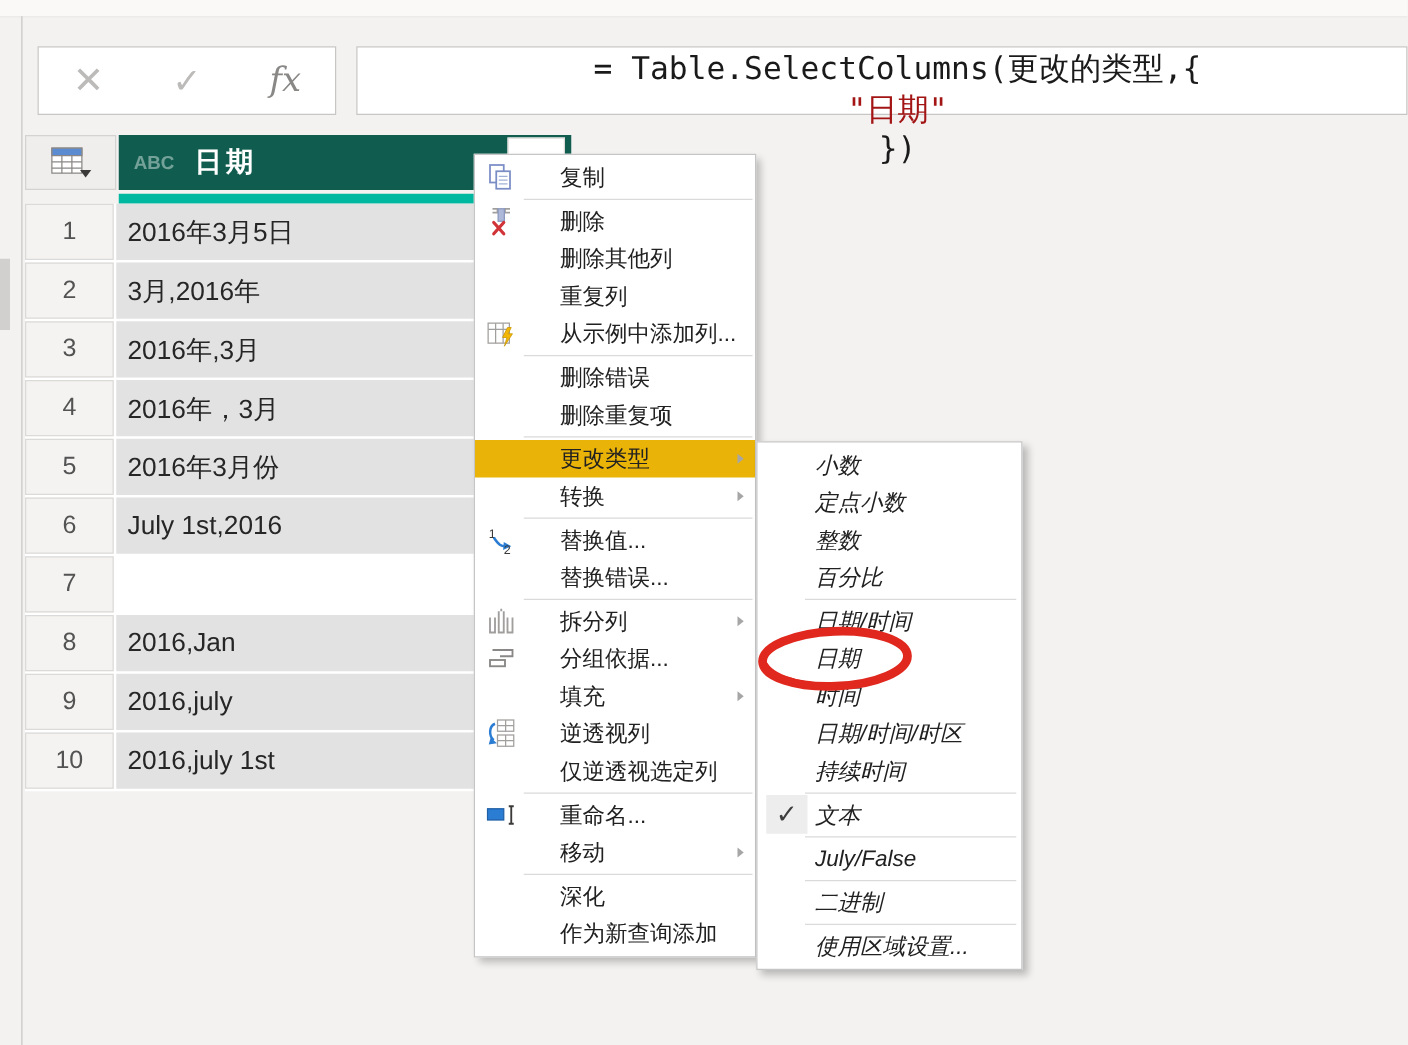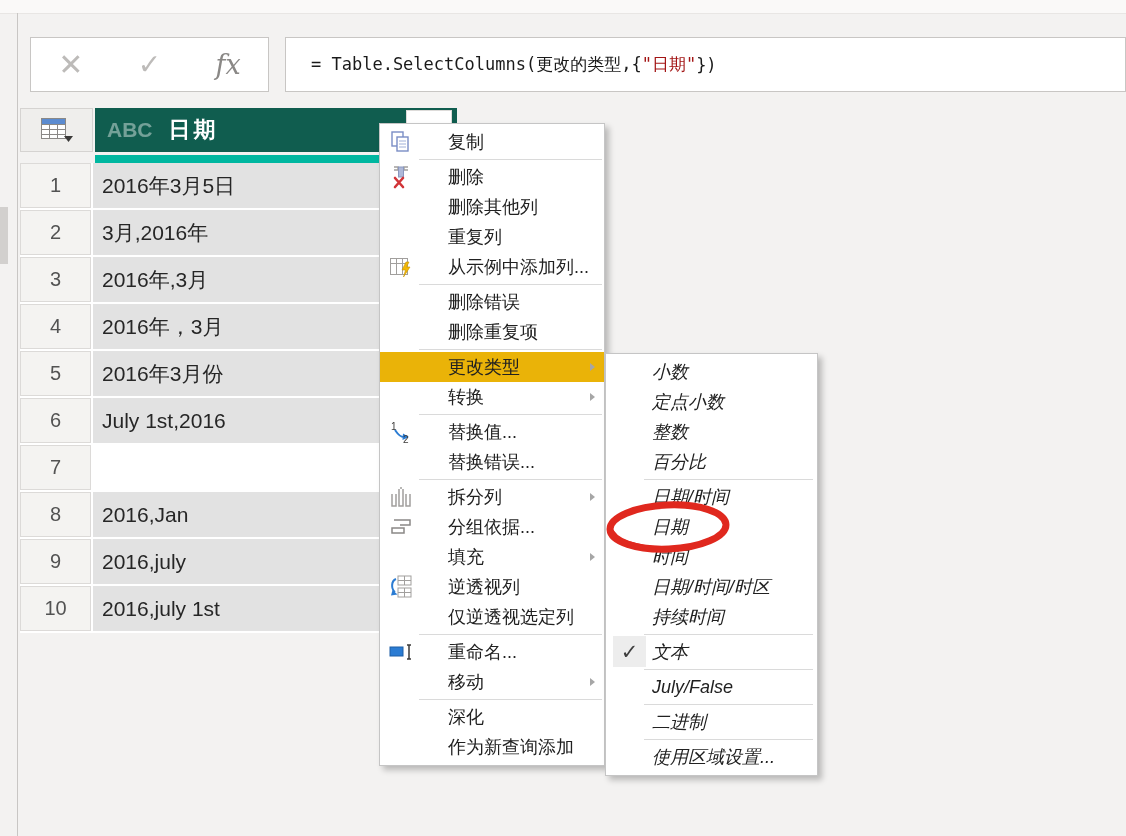--- a/index.html
+++ b/index.html
@@ -15,29 +15,29 @@
   .panetab{position:absolute;left:0;top:207px;width:8px;height:57px;background:#D2D0CE;}
 
   
   .fbar-left{position:absolute;left:30px;top:37px;width:239px;height:55px;background:#FFF;
     border:1px solid #C8C6C4;box-sizing:border-box;display:flex;align-items:center;justify-content:space-around;}
   .ic-cancel{color:#BDBBB9;font-size:30px;font-weight:bold;}
   .ic-confirm{color:#BDBBB9;font-size:28px;font-weight:bold;}
   .ic-fx{font-family:"DejaVu Serif",serif;font-style:italic;color:#8A8886;font-size:27px;}
   .fbar-input{position:absolute;left:285px;top:37px;width:841px;height:55px;background:#FFF;
     border:1px solid #C8C6C4;box-sizing:border-box;display:flex;align-items:center;padding-left:25px;
-    font-family:"DejaVu Sans Mono","Liberation Mono",monospace;font-size:17px;color:#1A1A1A;white-space:pre;}
+    font-family:"DejaVu Sans Mono","Liberation Mono",monospace;font-size:25px;color:#1A1A1A;white-space:pre;flex-direction:column;}
   .fml-str{color:#A31515;}
 
   
   .corner{position:absolute;left:20px;top:108px;width:73px;height:44px;background:#EFEEEC;
     border:1px solid #D5D3D1;box-sizing:border-box;display:flex;align-items:center;justify-content:center;}
   .colhdr{position:absolute;left:95px;top:108px;width:362px;height:44px;background:#105D4F;
     display:flex;align-items:center;padding-left:12px;box-sizing:border-box;}
-  .abc{color:rgba(255,255,255,0.42);font-weight:bold;font-size:21px;margin-right:16px;letter-spacing:0px;}
+  .abc{color:rgba(255,255,255,0.42);font-weight:bold;font-size:15px;margin-right:16px;letter-spacing:0px;}
   .hdr-label{color:#FFF;font-size:22px;font-weight:bold;letter-spacing:3px;}
   .selstrip{position:absolute;left:95px;top:155px;width:362px;height:8px;background:#00B7A0;}
   .filterbox{position:absolute;left:406px;top:110px;width:46px;height:34px;background:#FFF;border:1px solid #DDDBD9;box-sizing:border-box;z-index:5;}
 
   .rows{position:absolute;left:20px;top:163px;width:442px;background:#FFF;}
   .row{display:flex;height:47px;}
   .rownum{width:71px;height:45px;margin-right:2px;background:#F4F3F1;border:1px solid #DCDAD8;
     box-sizing:border-box;display:flex;align-items:center;justify-content:center;font-size:20px;color:#535353;}
   .rowval{flex:1;height:45px;background:#E2E2E2;display:flex;align-items:center;
     padding-left:9px;font-size:21px;color:#262626;}

